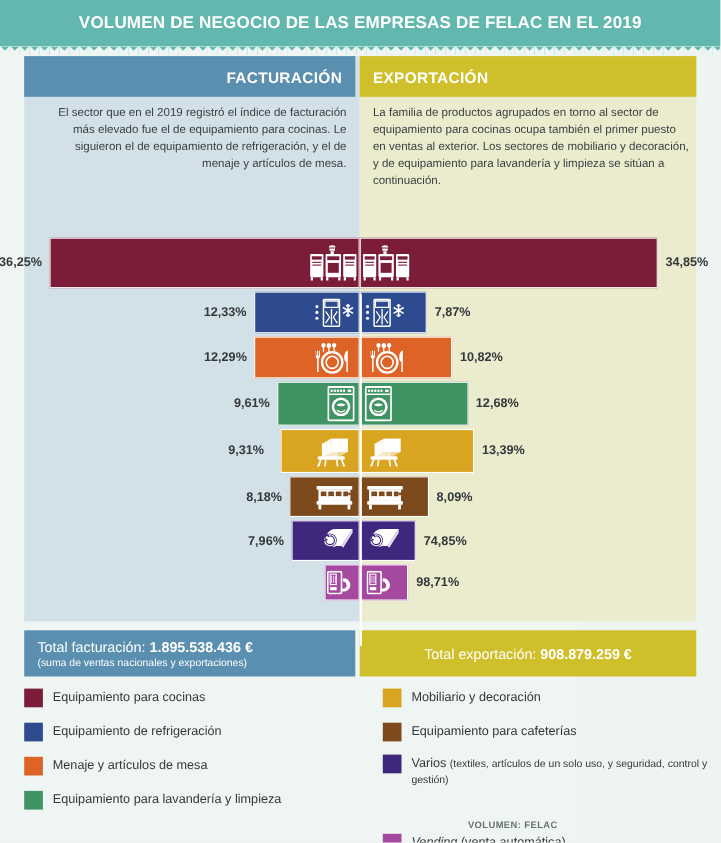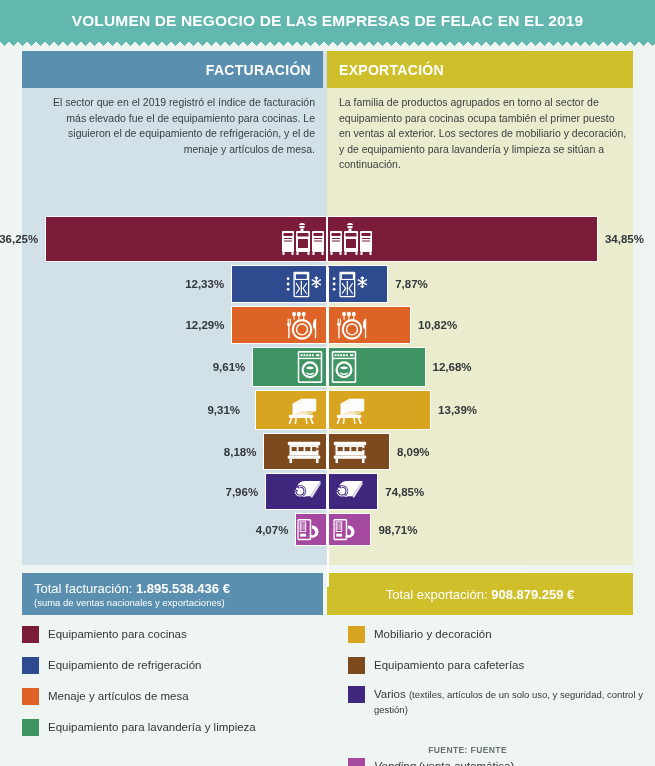--- a/index.html
+++ b/index.html
@@ -558,21 +558,20 @@
     <circle cx="12" cy="14" r="6.4" fill="#fff"></circle>
     <path d="M12 9.4 a4.6 4.6 0 1 1 -4.5 5.3 a3.4 3.4 0 1 1 3.5 -3.9 a2.2 2.2 0 1 0 -1.6 2.5" fill="none" stroke="#40277e" stroke-width="1.25"></path>
     <path d="M24 20 L36 2 L36 6 L26 22 Z" opacity="0.85"></path>
   </svg>
             </span>
           </div>
         </div>
         <div class="bar-row" style="height: 33px;">
           <div class="bar-left" style="width: 31.6437px; height: 33px; background: rgb(165, 72, 160);"></div>
           <div class="bar-right" style="width: 44.3945px; height: 33px; background: rgb(165, 72, 160);"></div>
-          <div class="bar-value val-left" style="height: 33px; right: 344.644px; width: 70px; justify-content: flex-end;">4,07%</div>
           <div class="bar-value val-right" style="height: 33px; left: 356.395px; width: 70px;">98,71%</div>
           <div class="bar-icon icon-left" style="height: 33px;">
             <span style="display:block;transform:scale(0.7352941176470589);transform-origin:center;">
               <svg width="32" height="30" viewBox="0 0 32 30" fill="#fff">
     <rect x="1" y="1" width="17" height="27" rx="1.5" fill="none" stroke="#fff" stroke-width="2"></rect>
     <rect x="4" y="4" width="7.5" height="13" fill="none" stroke="#fff" stroke-width="1.3"></rect>
     <path d="M5.6 6 v9 M8 6 v9 M10.4 6 v9" stroke="#fff" stroke-width="0.9"></path>
     <rect x="4" y="20" width="8" height="4" fill="#fff"></rect>
     <path d="M20 9 q7 0 8.6 6.4 1.3 5.4 -3 8.6 -3.4 2.5 -7.2 1.2 l-2.2 -1 2.4 -2.6 q2.4 1.2 4.2 -.3 2.2 -1.8 1.3 -4.6 Q23 13 20 13 z" fill="#fff"></path>
   </svg>
@@ -641,14 +640,14 @@
           <div class="legend-swatch" style="background: rgb(64, 39, 126);"></div>
           <div class="legend-label"><span>Varios</span> <span class="sm">(textiles, artículos de un solo uso, y seguridad, control y gestión)</span></div>
         </div>
         <div class="legend-item" style="top: 92px; margin-top: 40px;">
           <div class="legend-swatch" style="background: rgb(165, 72, 160);"></div>
           <div class="legend-label"><span class="it">Vending</span> <span>(venta automática)</span></div>
         </div>
       </div>
   </div>
 
-  <div class="source">FUENTE: FUENTE</div>
+  <div class="source">VOLUMEN: FELAC</div>
 </div>
 
 </body></html>

